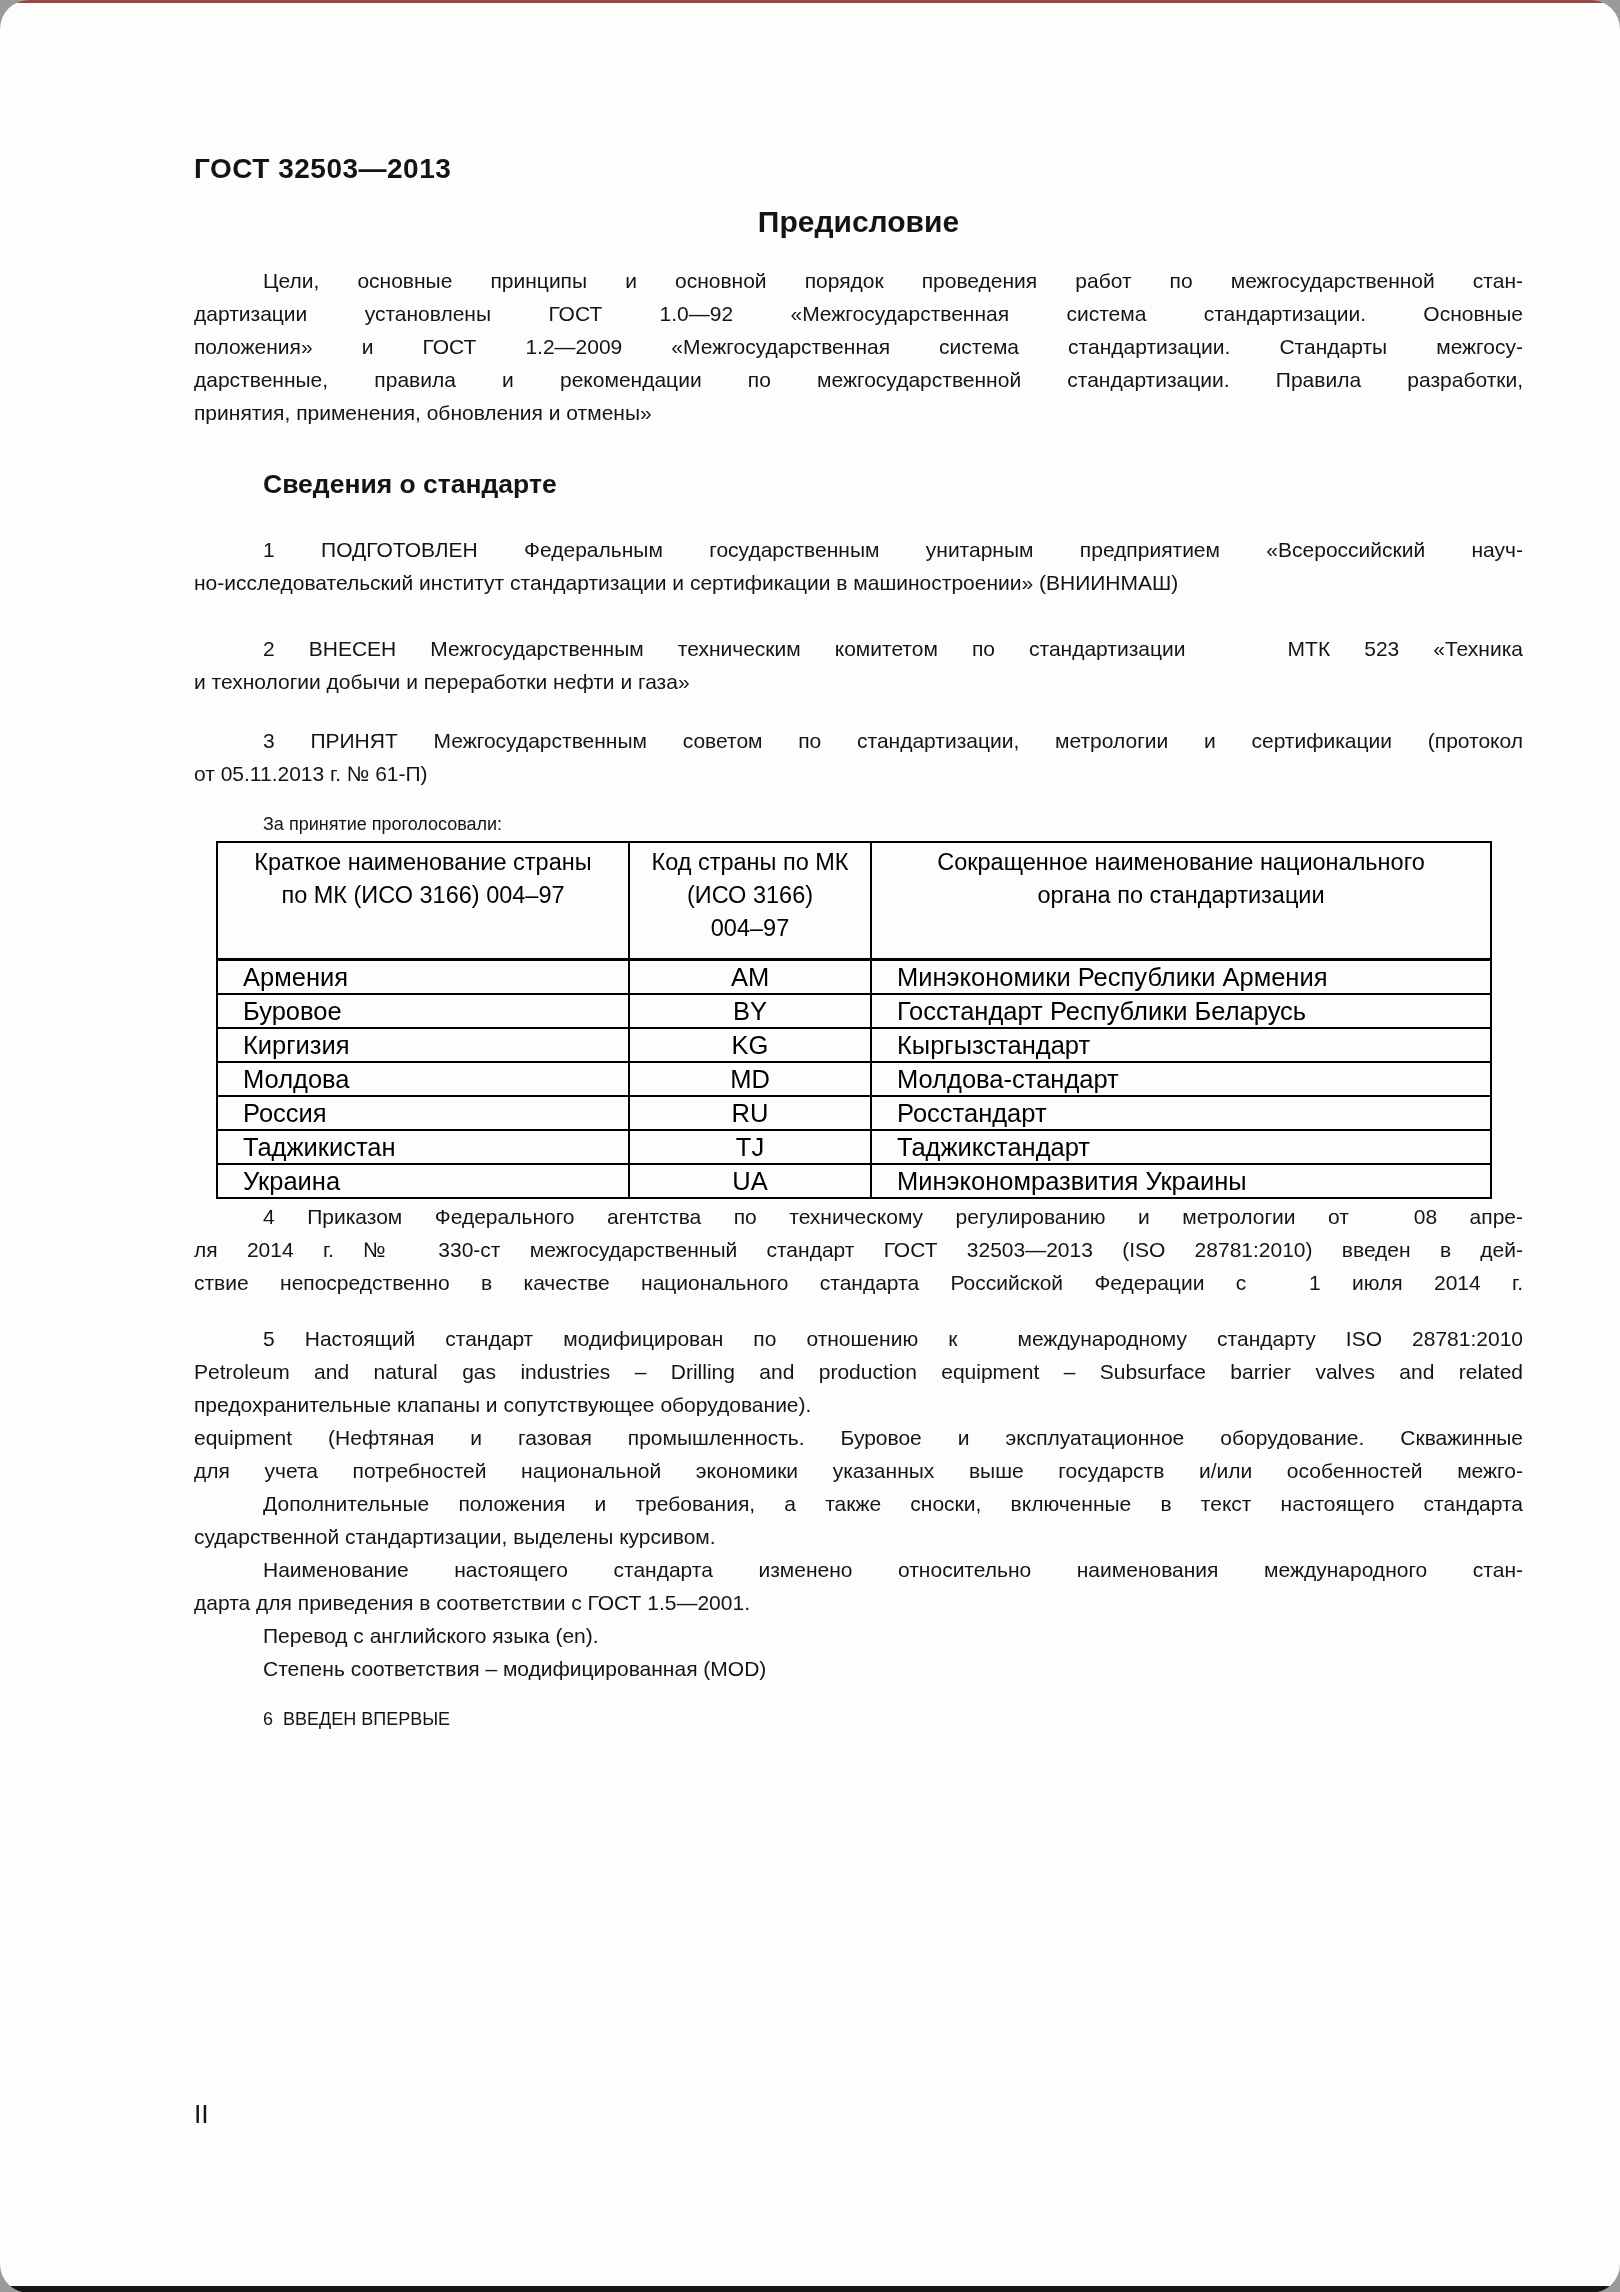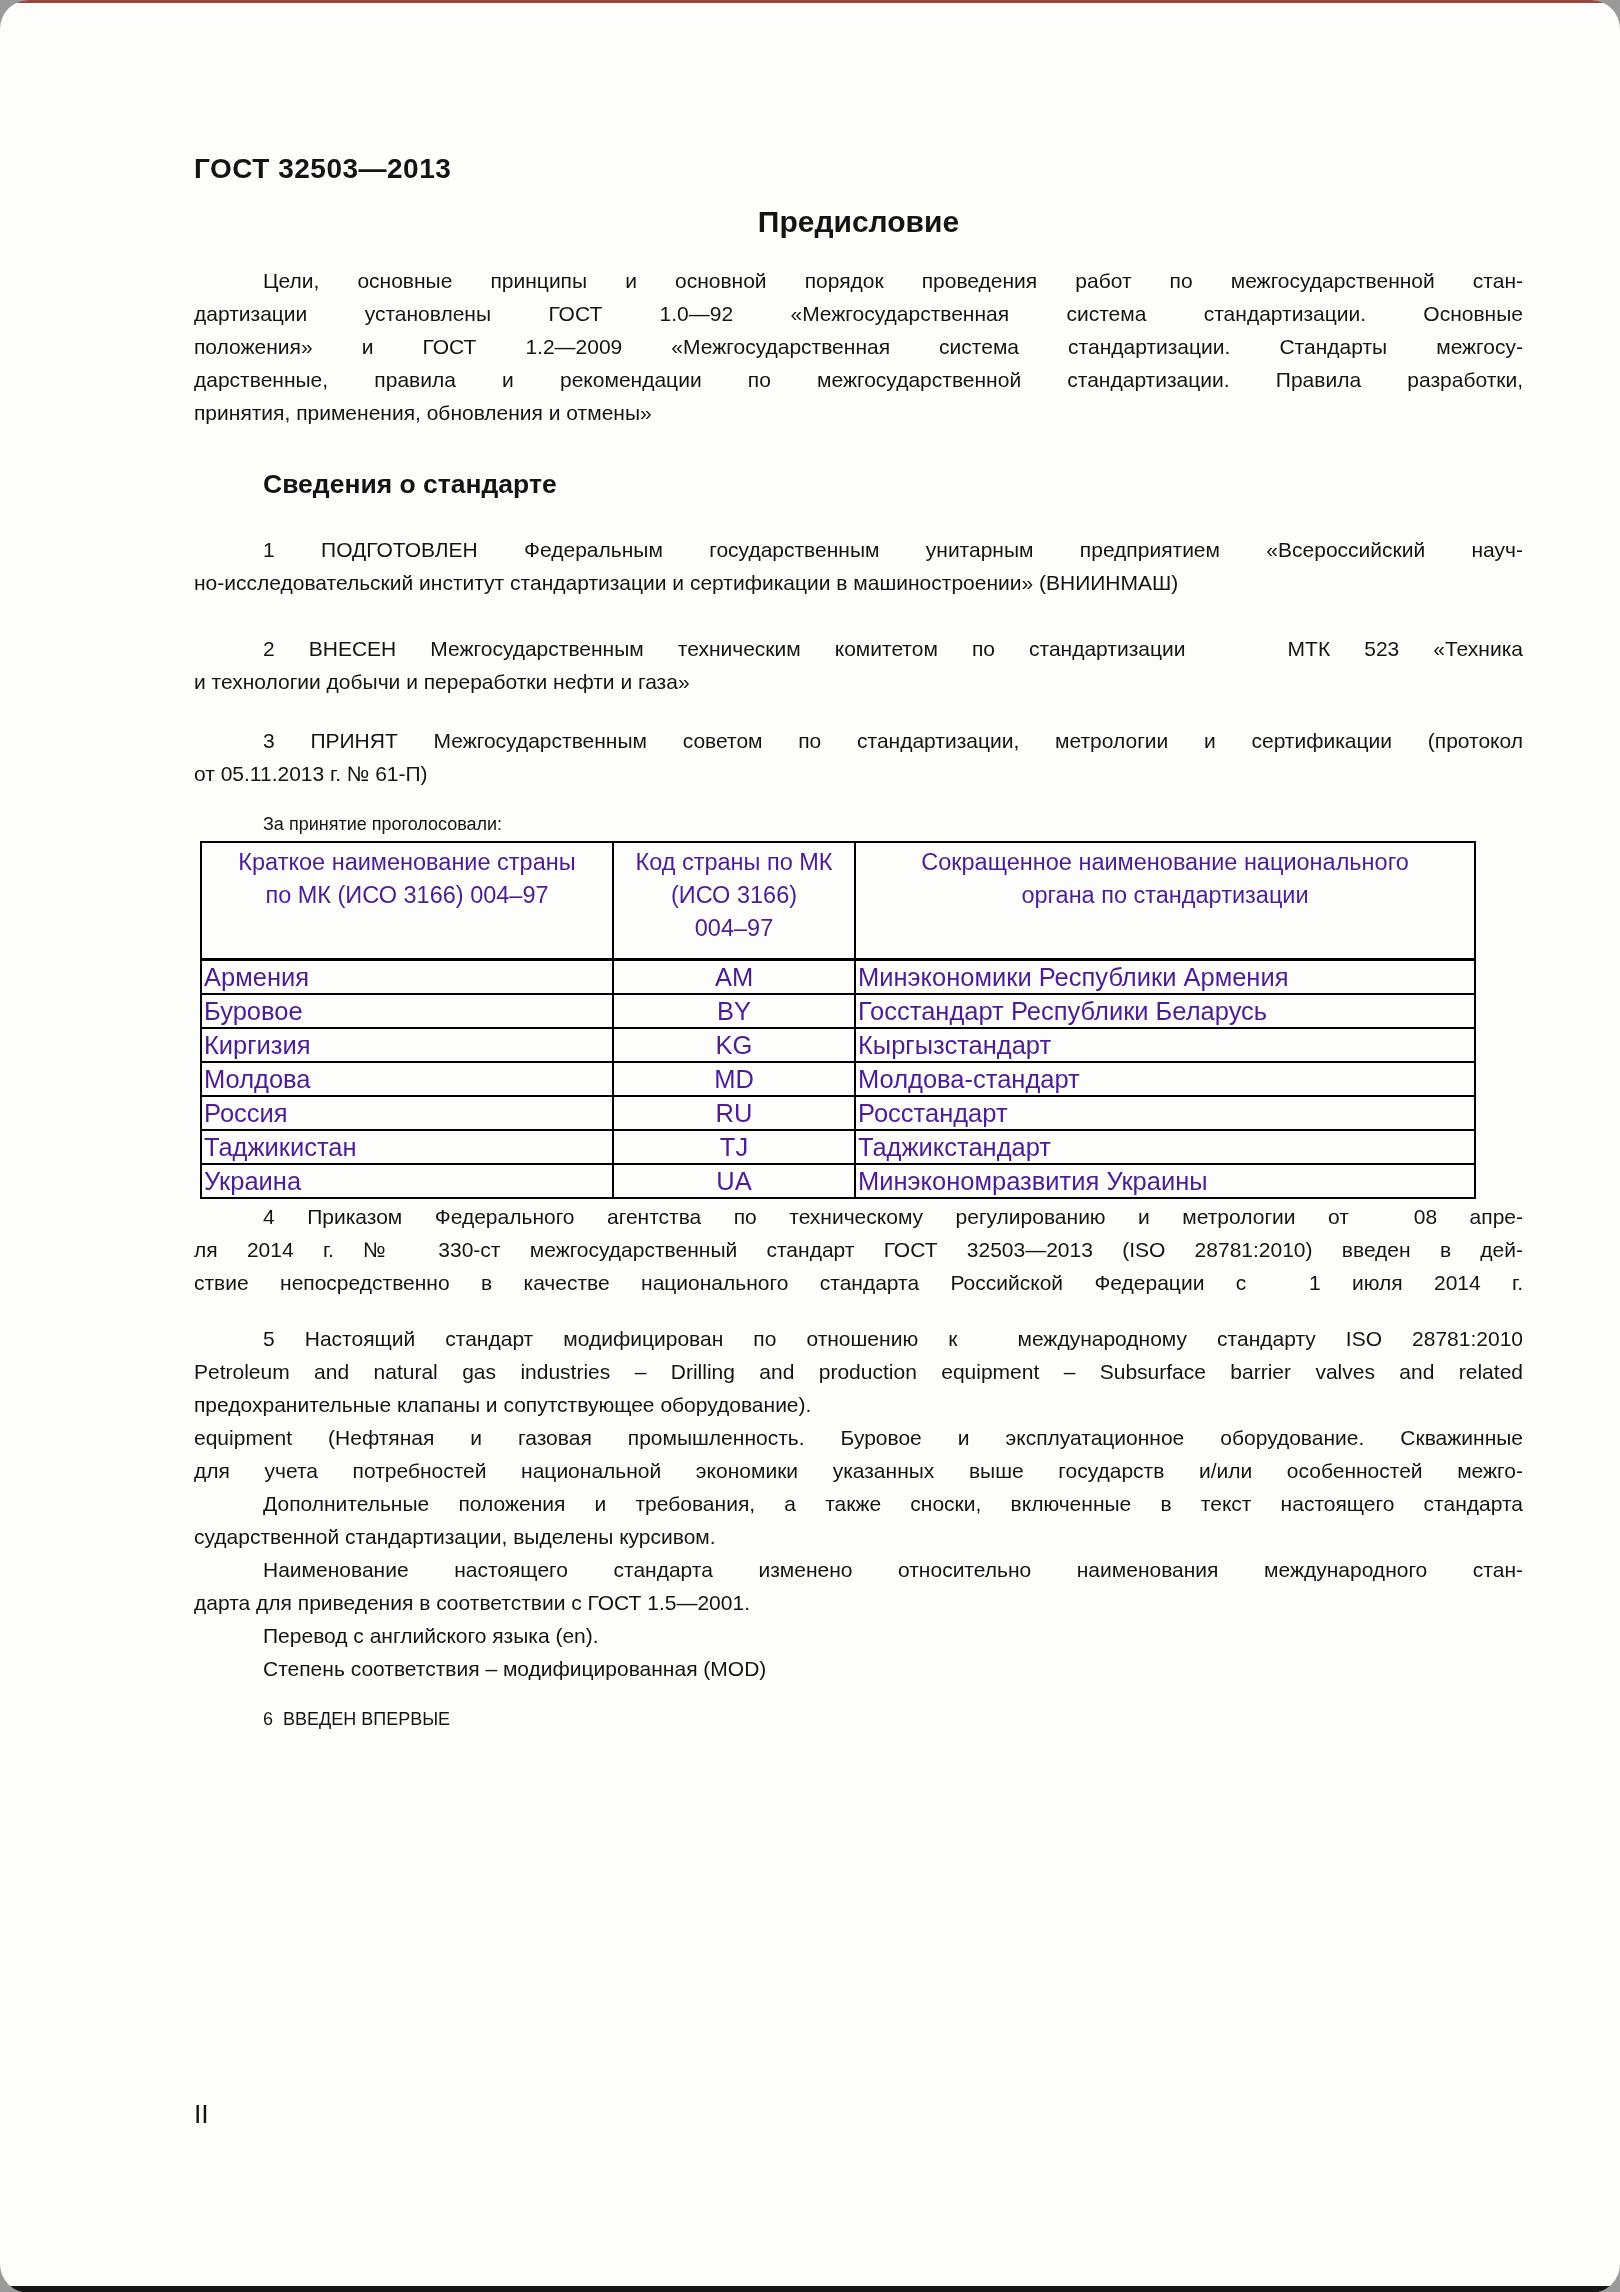--- a/index.html
+++ b/index.html
@@ -18,39 +18,39 @@
   .scanline-bottom{left:0;bottom:0;width:100%;height:6.9px;background:#161616;}
   .doc-header{left:194px;top:153px;font-size:28px;font-weight:bold;letter-spacing:0.5px;}
   .doc-title{left:194px;top:205px;width:1329px;text-align:center;font-size:30px;font-weight:bold;}
   .para{left:194px;width:1329px;font-size:21px;line-height:33px;}
   .tline{min-height:33px;}
   .jl{text-align:justify;text-align-last:justify;}
   .ind{text-indent:69px;}
   .heading{left:194px;font-size:26.5px;font-weight:bold;line-height:32px;}
   .single{left:194px;font-size:18px;line-height:32px;}
   table.votes{
-    position:absolute;left:200px;top:841px;width:1274px;
+    position:absolute;left:216px;top:841px;width:1274px;
     border-collapse:collapse;table-layout:fixed;
-    font-size:24.5px;color:#4c1d95;
+    font-size:24.5px;color:#000000;
   }
   table.votes col.c1{width:412px;}
   table.votes col.c2{width:242px;}
   table.votes col.c3{width:620px;}
   table.votes th{
     border:2px solid #000;border-top:2.9px solid #000;
     border-bottom:3.9px solid #000;
     font-weight:normal;font-size:23.5px;line-height:27.4px;
     text-align:center;vertical-align:top;padding:5.9px 5.9px 9.8px;
   }
   table.votes th:first-child{border-left:2.9px solid #000;}
   table.votes th:last-child{border-right:2.9px solid #000;}
   table.votes td{
     border:2px solid #000;
     height:32px;line-height:30px;
-    font-size:25.5px;padding:0 2px;vertical-align:middle;
+    font-size:25.5px;padding:0 25px;vertical-align:middle;
     white-space:nowrap;overflow:hidden;
   }
   table.votes td.c1{text-align:left;border-left:2.9px solid #000;}
   table.votes td.c2{text-align:center;}
   table.votes td.c3{text-align:left;border-right:2.9px solid #000;}
   table.votes tr:last-child td{border-bottom:2.9px solid #000;}
   .page-number{left:194px;top:2099px;font-size:26.5px;}
 </style>
 </head>
 <body>

